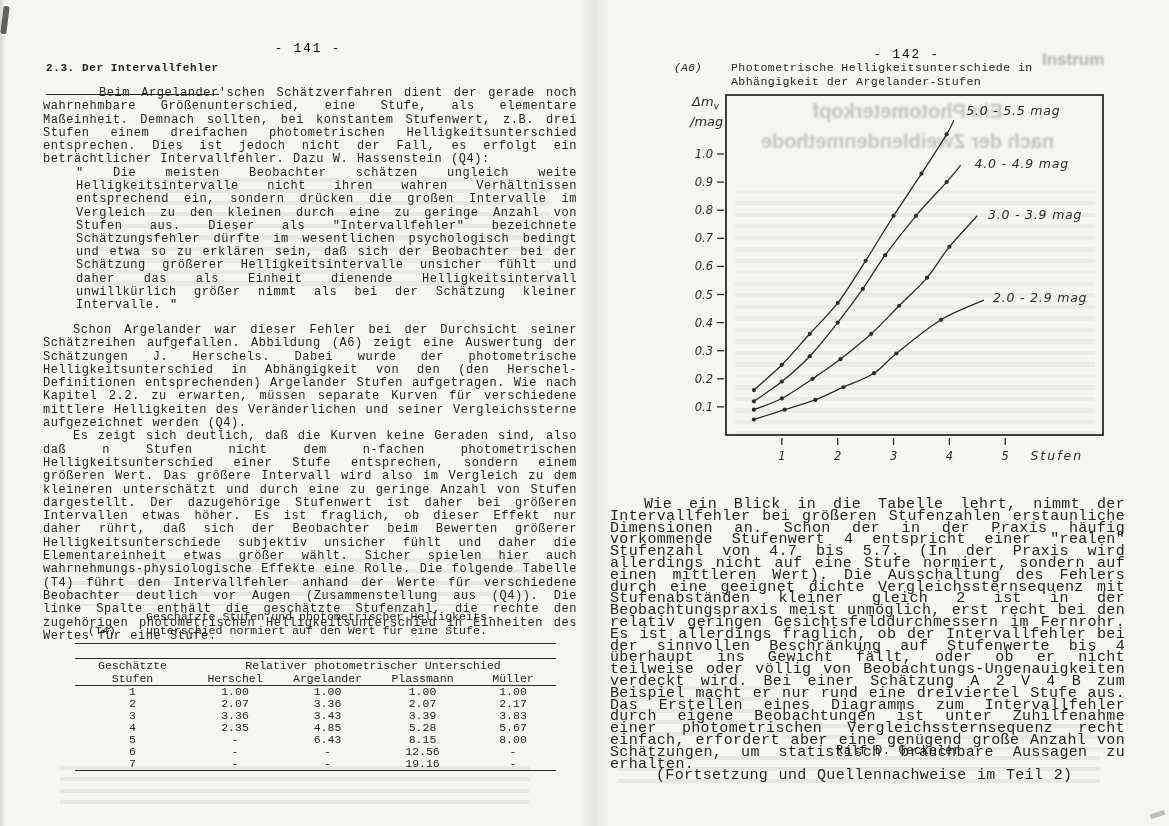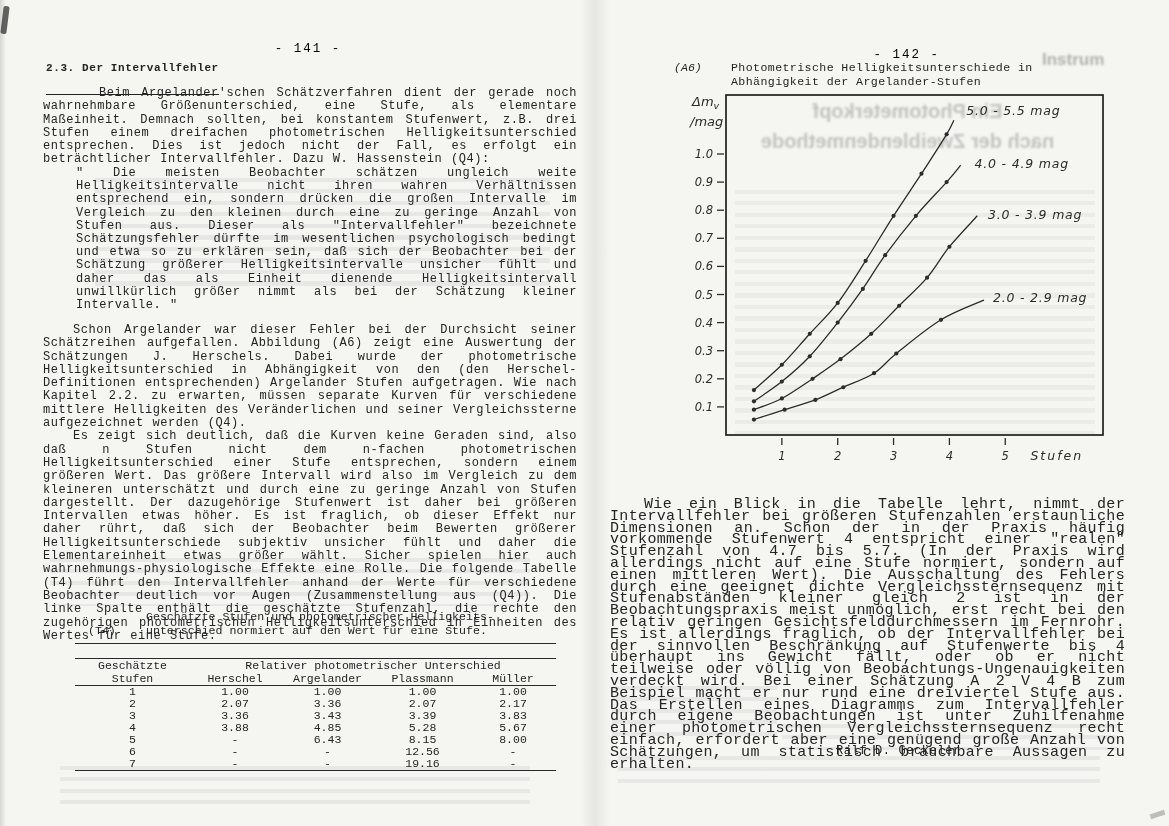--- a/index.html
+++ b/index.html
@@ -122,21 +122,21 @@
           </tr>
           <tr>
             <td>3</td>
             <td>3.36</td>
             <td>3.43</td>
             <td>3.39</td>
             <td>3.83</td>
           </tr>
           <tr>
             <td>4</td>
-            <td>3.88</td>
+            <td>2.35</td>
             <td>4.85</td>
             <td>5.28</td>
             <td>5.67</td>
           </tr>
           <tr>
             <td>5</td>
             <td>-</td>
             <td>6.43</td>
             <td>8.15</td>
             <td>8.00</td>
@@ -238,17 +238,18 @@
       <circle cx="127.36296296296297" cy="313.87603305785126" r="2.1" fill="#2c2c2c"></circle>
       <circle cx="155.2888888888889" cy="301.2314049586777" r="2.1" fill="#2c2c2c"></circle>
       <circle cx="186.0074074074074" cy="287.1818181818182" r="2.1" fill="#2c2c2c"></circle>
       <circle cx="208.34814814814814" cy="267.5123966942149" r="2.1" fill="#2c2c2c"></circle>
       <circle cx="253.02962962962962" cy="233.79338842975204" r="2.1" fill="#2c2c2c"></circle>
       <text x="304.97185185185185" y="215.5289256198347" fill="#2c2c2c" font-family="&quot;DejaVu Sans&quot;,sans-serif" font-style="italic" font-size="12.5" letter-spacing="0.8" dn="series-label">2.0 - 2.9 mag</text>
     </svg>
 
   <div class="abs" style="left:610px;top:499px;width:515px;">
     <p class="tw body-r just ind34">Wie ein Blick in die Tabelle lehrt, nimmt der Intervallfehler bei größeren Stufenzahlen erstaunliche Dimensionen an. Schon der in der Praxis häufig vorkommende Stufenwert 4 entspricht einer "realen" Stufenzahl von 4.7 bis 5.7. (In der Praxis wird allerdings nicht auf eine Stufe normiert, sondern auf einen mittleren Wert). Die Ausschaltung des Fehlers durch eine geeignet dichte Vergleichssternsequenz mit Stufenabständen kleiner gleich 2 ist in der Beobachtungspraxis meist unmöglich, erst recht bei den relativ geringen Gesichtsfelddurchmessern im Fernrohr. Es ist allerdings fraglich, ob der Intervallfehler bei der sinnvollen Beschränkung auf Stufenwerte bis 4 überhaupt ins Gewicht fällt, oder ob er nicht teilweise oder völlig von Beobachtungs-Ungenauigkeiten verdeckt wird. Bei einer Schätzung A 2 V 4 B zum Beispiel macht er nur rund eine dreiviertel Stufe aus. Das Erstellen eines Diagramms zum Intervallfehler durch eigene Beobachtungen ist unter Zuhilfenahme einer photometrischen Vergleichssternsequenz recht einfach, erfordert aber eine genügend große Anzahl von Schätzungen, um statistisch brauchbare Aussagen zu erhalten.</p>
+    <p class="tw body-r ind46">(Fortsetzung und Quellennachweise im Teil 2)</p>
   </div>
 
   <div class="abs tw" style="left:836px;top:744px;font-size:12px;letter-spacing:0.6px;">Ralf D. Geckeler</div>
 
 </div>
 
 </body></html>

